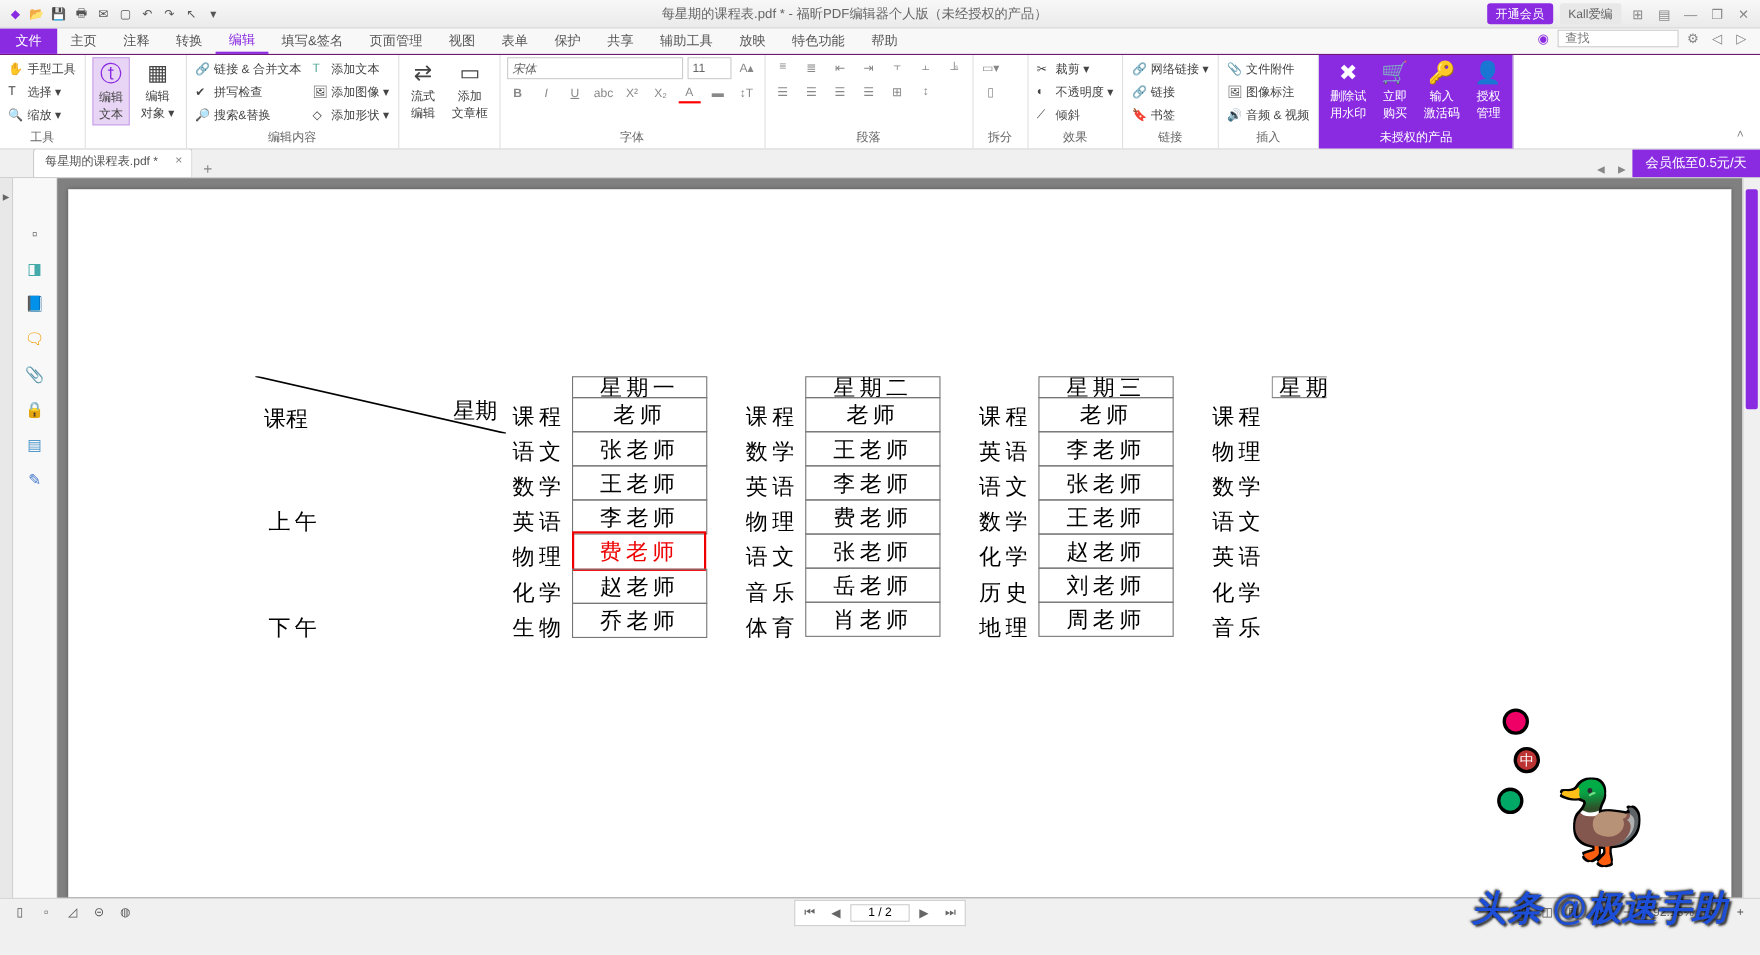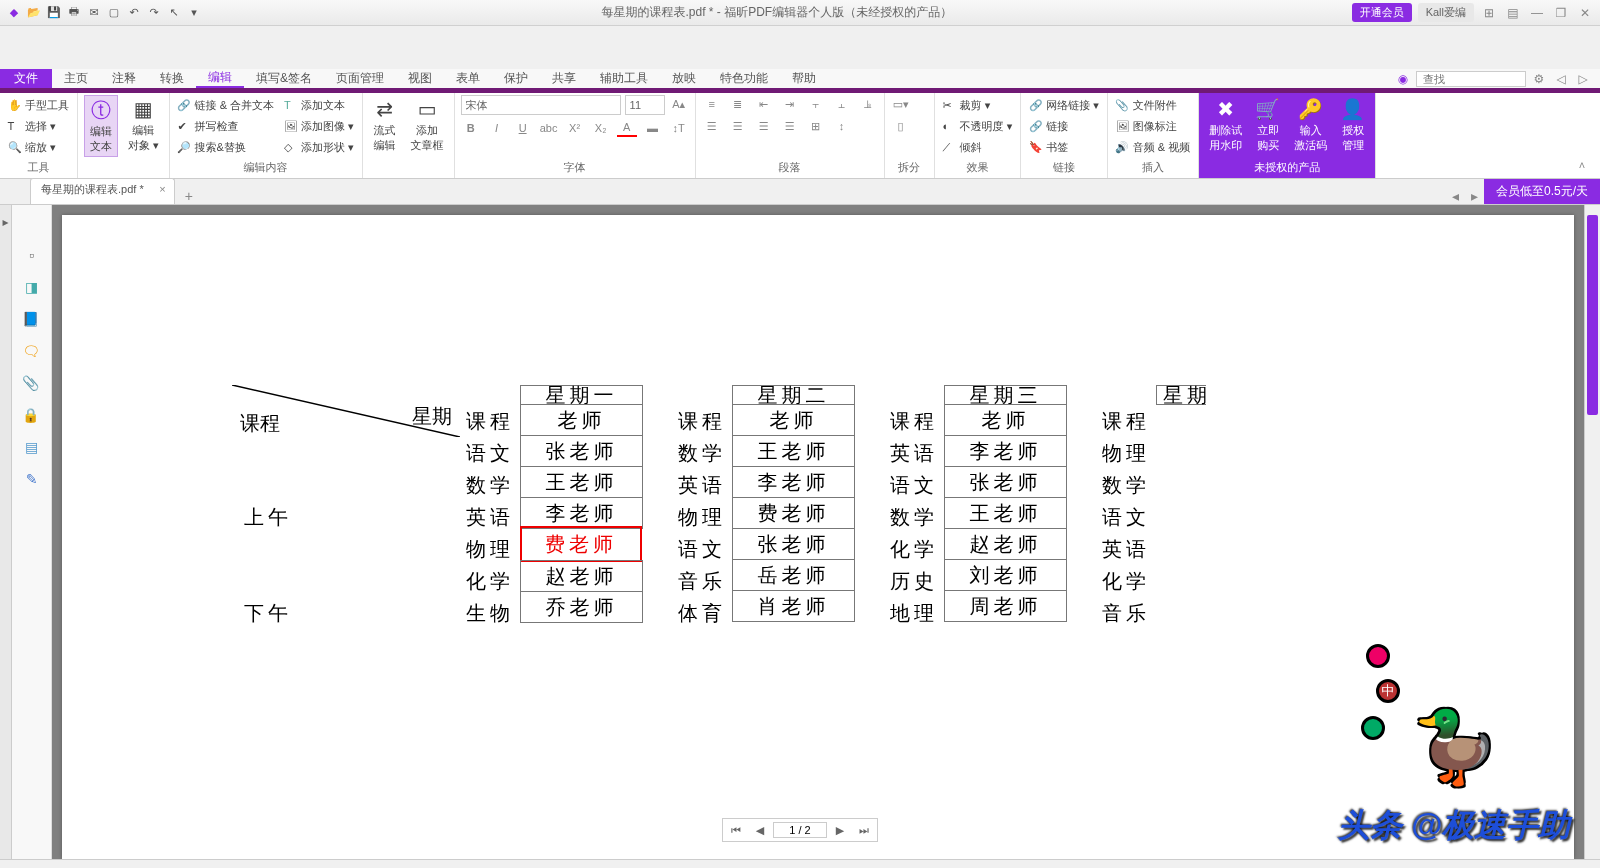--- a/index.html
+++ b/index.html
@@ -9,21 +9,21 @@
 .titlebar { height:26px; background:linear-gradient(#f8f8f8,#eaeaea); display:flex; align-items:center; border-bottom:1px solid #d0d0d0; }
 .qat { display:flex; gap:4px; padding:0 6px; align-items:center; }
 .qat .ic { width:16px; height:16px; display:flex; align-items:center; justify-content:center; font-size:11px; color:#555; cursor:pointer; }
 .title-text { flex:1; text-align:center; color:#666; font-size:12px; }
 .titlebar-right { display:flex; gap:6px; padding:0 6px; align-items:center; }
 .badge-purple { background:#8a2be2; color:#fff; padding:2px 8px; border-radius:3px; font-size:11px; }
 .badge-gray { background:#e8e8e8; color:#666; padding:2px 8px; border-radius:3px; font-size:11px; }
 .win-btn { width:18px; height:18px; color:#888; cursor:pointer; display:flex; align-items:center; justify-content:center; }
 
 
-.menubar { height:24px; background:#f8f8f8; display:flex; align-items:flex-end; border-bottom:5px solid #701a75;margin-top:43px; }
+.menubar { height:24px; background:#f8f8f8; display:flex; align-items:flex-start; border-bottom:1px solid #701a75; }
 .file-tab { background:#8a2be2; color:#fff; padding:3px 14px; height:100%; display:flex; align-items:center; font-size:12px; }
 .menu-item { padding:0 12px; color:#555; cursor:pointer; height:100%; display:flex; align-items:center; }
 .menu-item.active { color:#8a2be2; border-bottom:2px solid #8a2be2; }
 .menubar-right { margin-left:auto; display:flex; align-items:center; gap:4px; padding-right:8px; }
 .search-box { border:1px solid #ccc; padding:1px 6px; width:110px; font-size:11px; color:#999; }
 
 
 .ribbon { height:86px; background:#fff; border-bottom:1px solid #ccc; display:flex; }
 .rgroup { border-right:1px solid #e0e0e0; display:flex; flex-direction:column; justify-content:space-between; padding:2px 6px; }
 .rgroup-body { display:flex; gap:6px; flex:1; align-items:flex-start; }
@@ -218,21 +218,21 @@
           <span style="white-space:pre;text-align:center">添加
 文章框</span>
         </div>
     </div>
     <div class="rgroup-label"></div>
   </div>
 
   <div class="rgroup" style="min-width:230px">
     <div class="rgroup-body" style="flex-direction:column;gap:4px">
       <div style="display:flex;gap:4px">
-        <input class="font-sel" style="width: 160px;" value="宋体">
+        <input class="font-sel" style="width: 160px; font-style: italic;" value="宋体">
         <input class="font-sel" style="width: 40px;" value="11">
         <span class="ic-btn">A▴</span>
       </div>
       <div class="ic-row">
         <span class="ic-btn">
             <b>B</b>
           </span>
         <span class="ic-btn">
             <i>I</i>
           </span>

